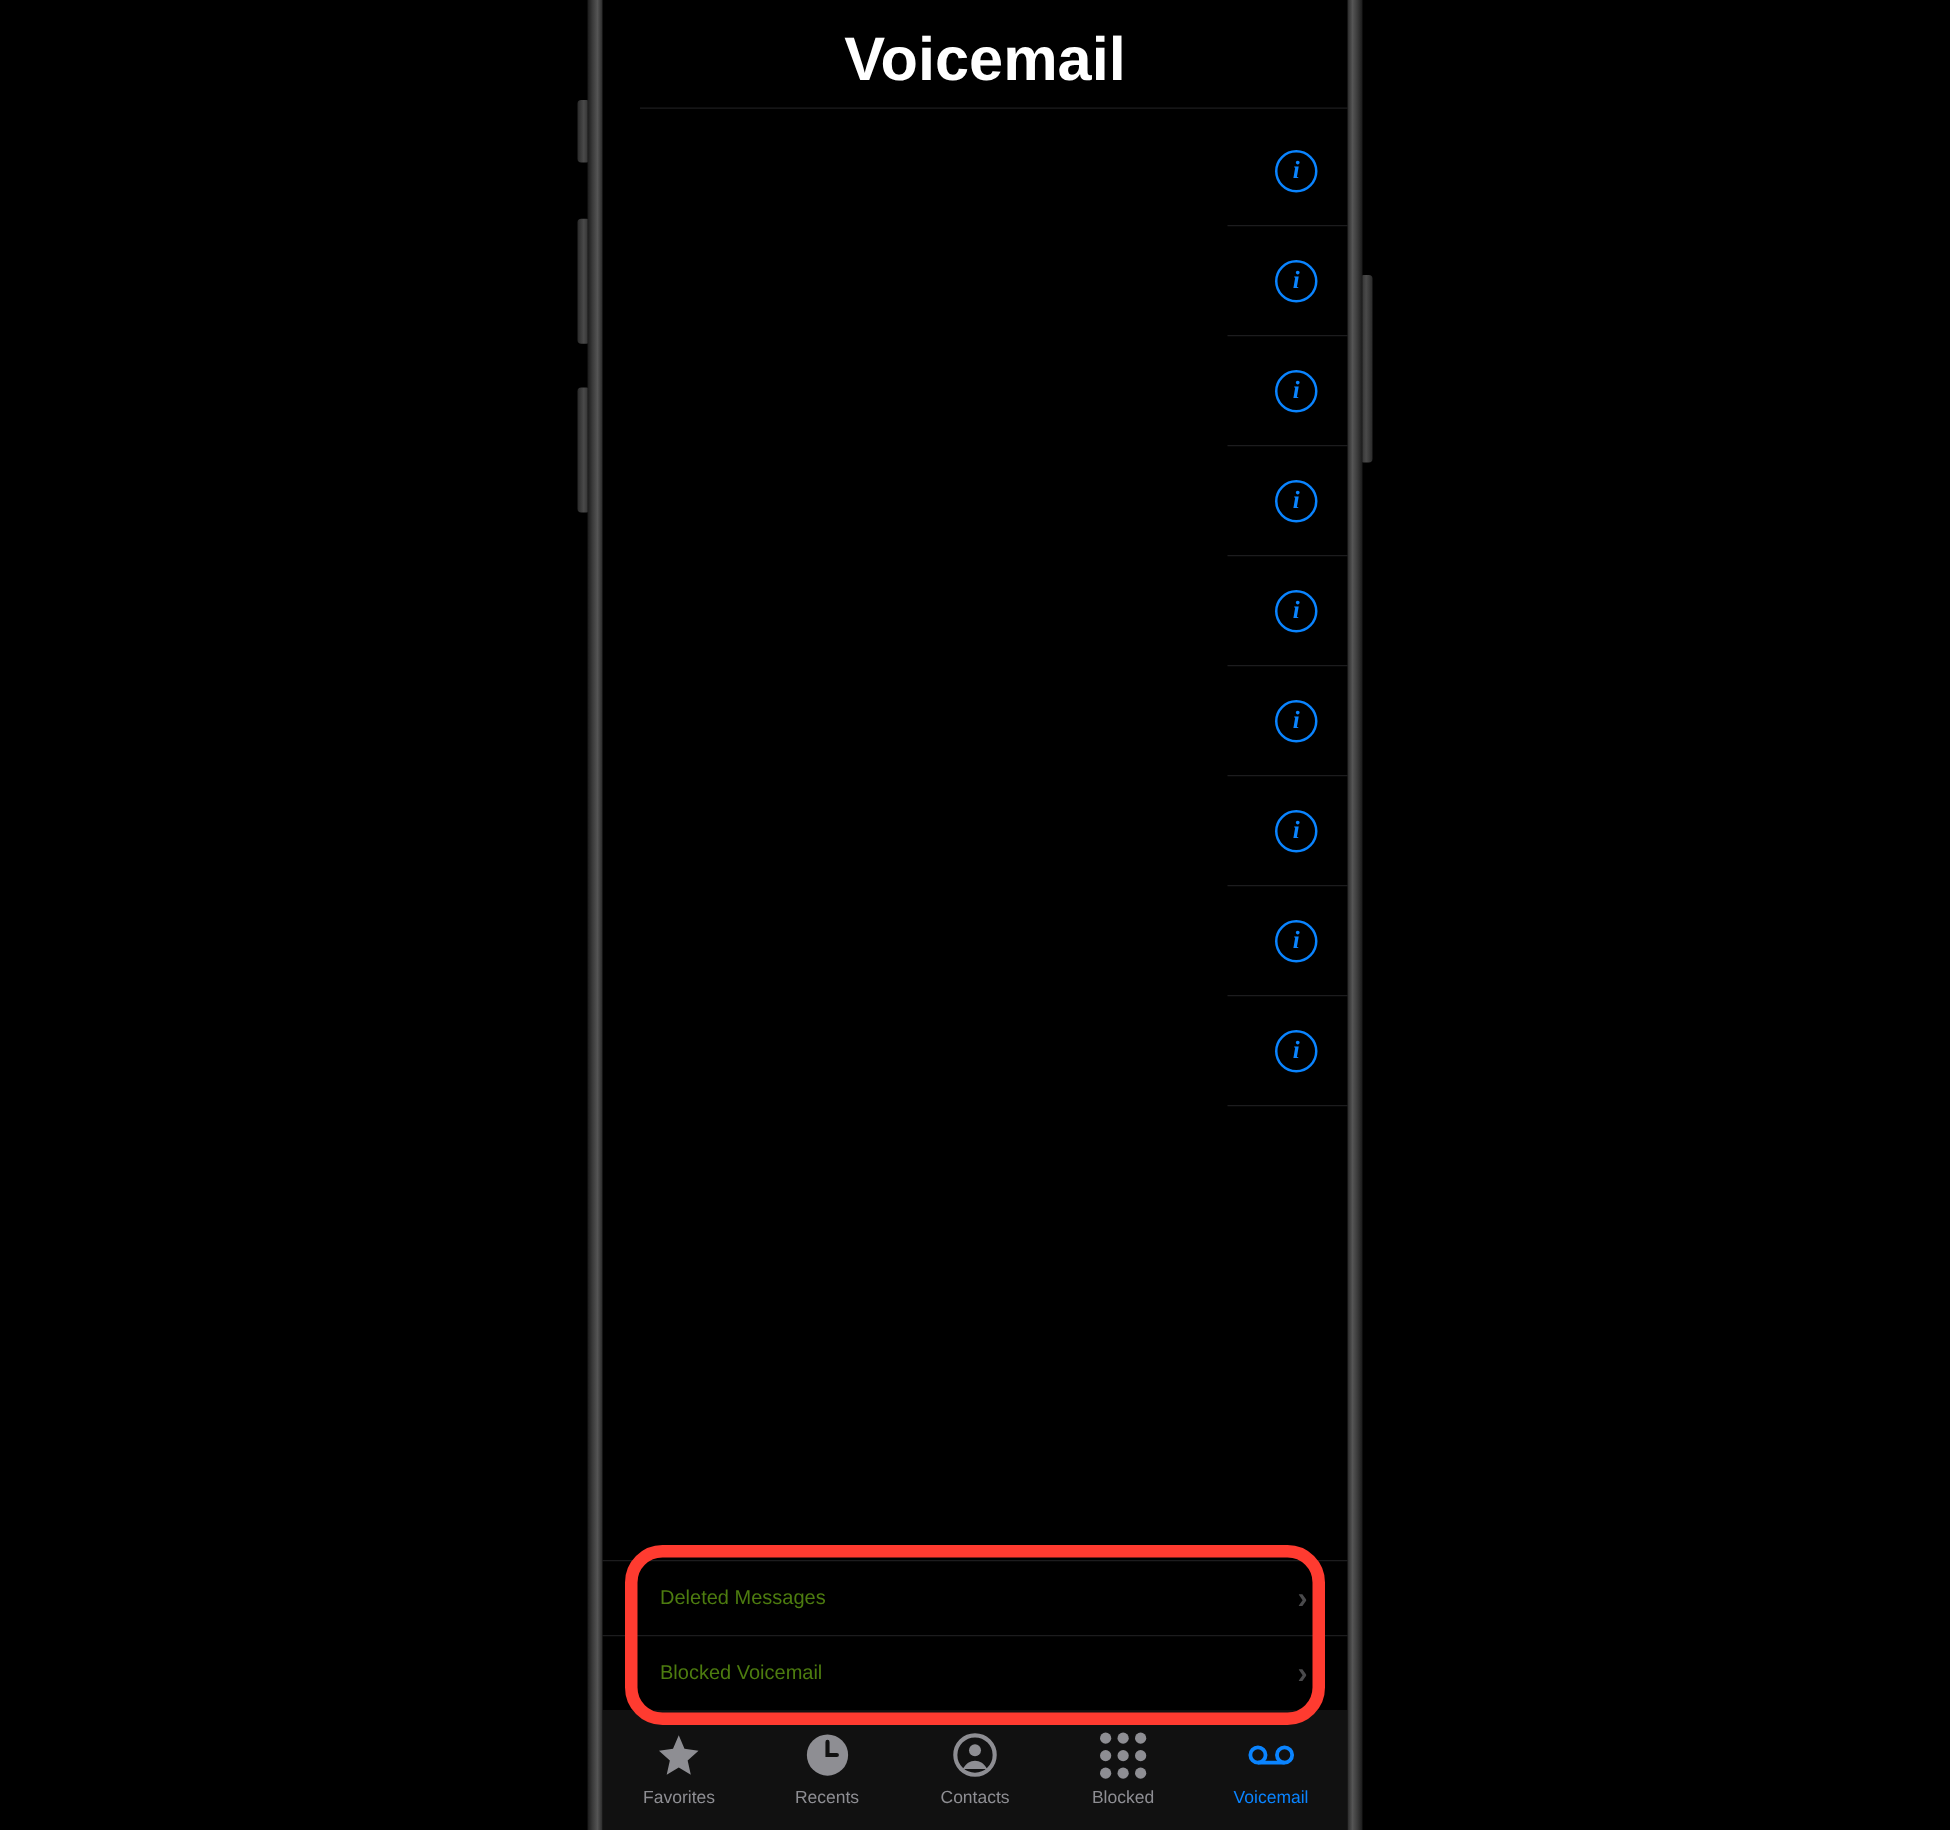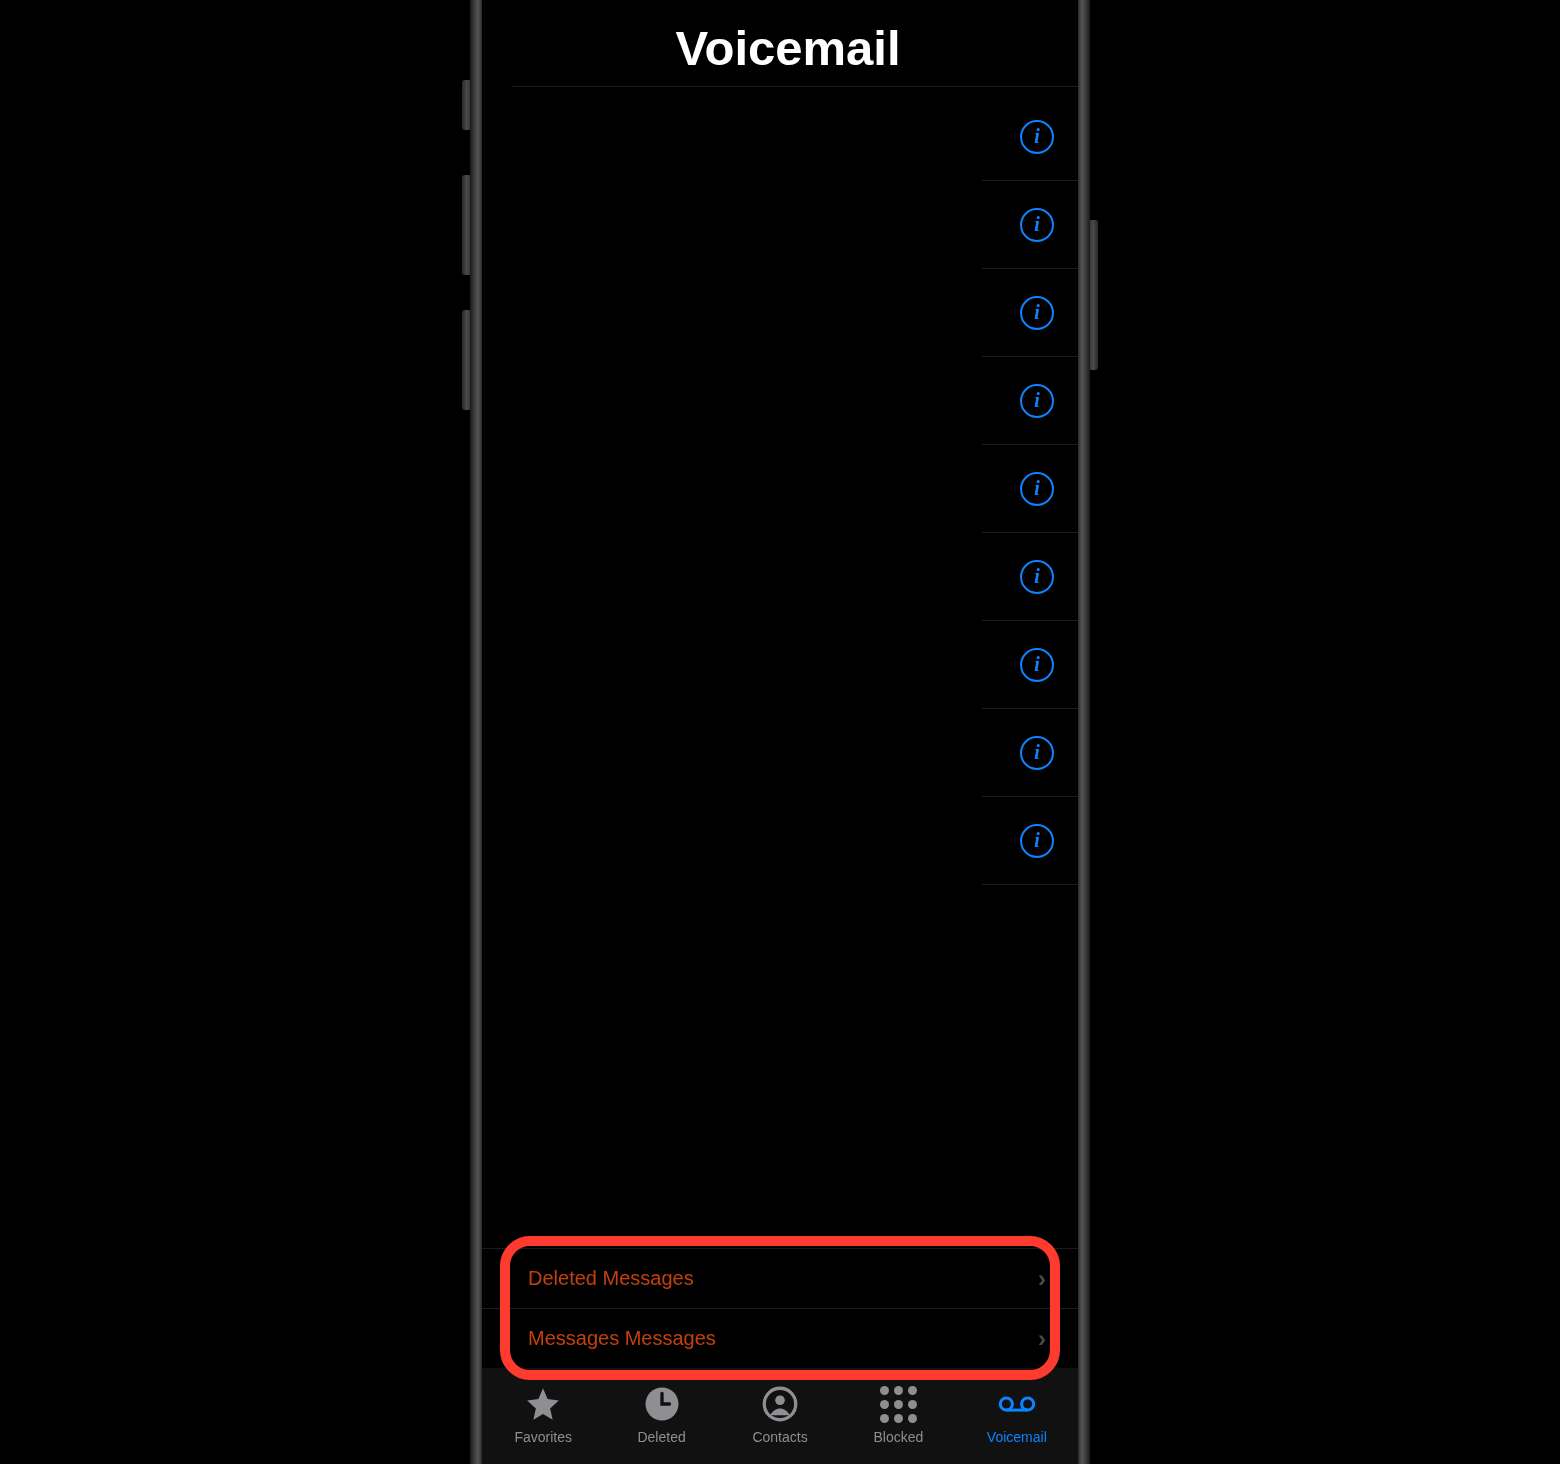--- a/index.html
+++ b/index.html
@@ -172,22 +172,22 @@
       padding: 0 32px 0 46px;
       border-top: 1px solid #1c1c1e;
       cursor: pointer;
     }
     
     .menu-row:first-child {
       border-top: none;
     }
     
     .menu-label {
-      color: #c2410c;
-      font-size: 20px;
+      color: #4d7c0f;
+      font-size: 16px;
       font-weight: 400;
     }
     
     .chevron {
       color: #4a4a4c;
       font-size: 24px;
       font-weight: 600;
     }
     
     .tab-bar {
@@ -348,21 +348,21 @@
       </div>
     </div>
 
     <div class="bottom-section">
       <div class="highlight-box"></div>
       <div class="menu-row">
         <span class="menu-label">Deleted Messages</span>
         <span class="chevron">›</span>
       </div>
       <div class="menu-row">
-        <span class="menu-label">Messages Messages</span>
+        <span class="menu-label">Blocked Voicemail</span>
         <span class="chevron">›</span>
       </div>
     </div>
 
     <div class="tab-bar">
 
       <div class="tab-item">
         <div class="tab-icon">
           <svg class="star-icon" viewBox="0 0 24 24" fill="#8e8e93">
             <path d="M12 2l2.9 6.9L22 9.8l-5.5 5 1.6 7.2L12 18.3 5.9 22l1.6-7.2L2 9.8l7.1-.9L12 2z"></path>
@@ -371,21 +371,21 @@
         <span class="tab-label">Favorites</span>
       </div>
 
       <div class="tab-item">
         <div class="tab-icon">
           <svg class="clock-icon" viewBox="0 0 24 24" fill="#8e8e93">
             <circle cx="12" cy="12" r="11"></circle>
             <path d="M12 5v7h5" stroke="#111" stroke-width="2.2" fill="none" stroke-linecap="round"></path>
           </svg>
         </div>
-        <span class="tab-label">Deleted</span>
+        <span class="tab-label">Recents</span>
       </div>
 
       <div class="tab-item">
         <div class="tab-icon">
           <svg class="contacts-icon" viewBox="0 0 24 24" fill="none">
             <circle cx="12" cy="12" r="10.5" stroke="#8e8e93" stroke-width="2.2"></circle>
             <circle cx="12" cy="9.5" r="3.2" fill="#8e8e93"></circle>
             <path d="M5.5 19.5c1.5-3 4-4.5 6.5-4.5s5 1.5 6.5 4.5" fill="#8e8e93"></path>
           </svg>
         </div>

